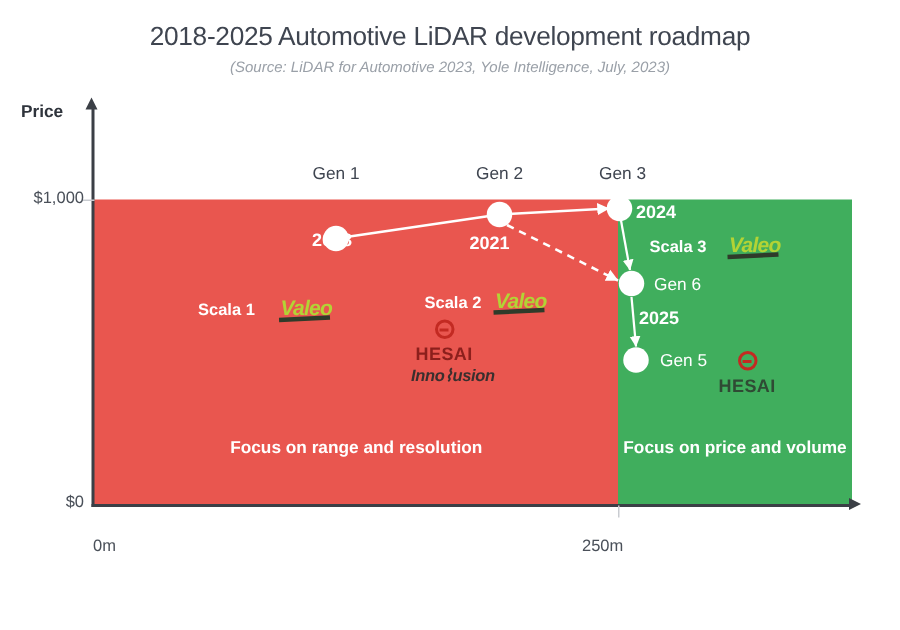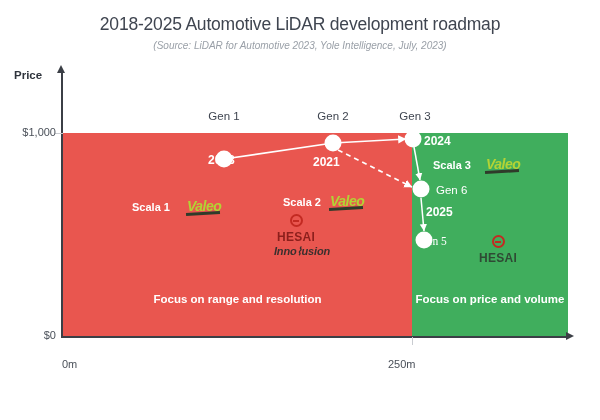--- a/index.html
+++ b/index.html
@@ -273,21 +273,21 @@
   <div class="gen-header" style="left:224px; top:110px;">Gen 1</div>
   <div class="gen-header" style="left:333px; top:110px;">Gen 2</div>
   <div class="gen-header" style="left:415px; top:110px;">Gen 3</div>
 
   <div class="year-label" style="left:176px; top:153px;margin-left:32px;">2018</div>
   <div class="year-label" style="left:313px; top:155px;">2021</div>
   <div class="year-label" style="left:424px; top:134px;">2024</div>
   <div class="year-label" style="left:426px; top:205px;">2025</div>
 
   <div class="gen-inplot" style="left:436px; top:184px;">Gen 6</div>
-  <div class="gen-inplot" style="left:419px; top:235px;font-family:Liberation Serif, serif;">Gen 5</div>
+  <div class="gen-inplot" style="left:440px; top:235px;">Gen 5</div>
 
   <div class="product-label" style="left:132px; top:201px;">Scala 1</div>
   <div class="logo" style="left:187px; top:197px;">
     <span class="valeo-logo">Valeo</span>
   </div>
 
   <div class="product-label" style="left:283px; top:196px;">Scala 2</div>
   <div class="logo" style="left:330px; top:192px;">
     <span class="valeo-logo">Valeo</span>
   </div>

